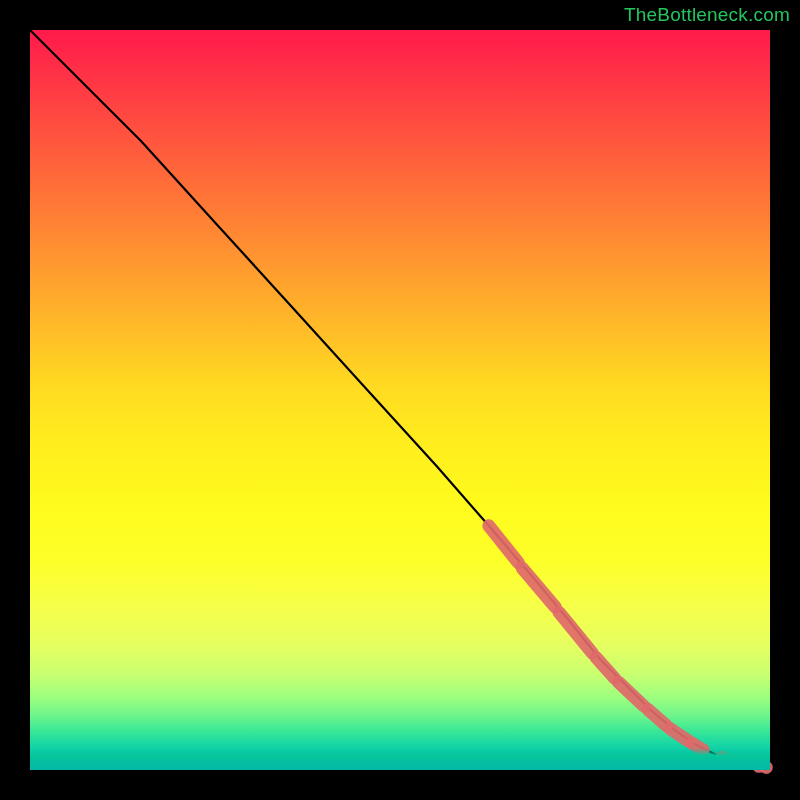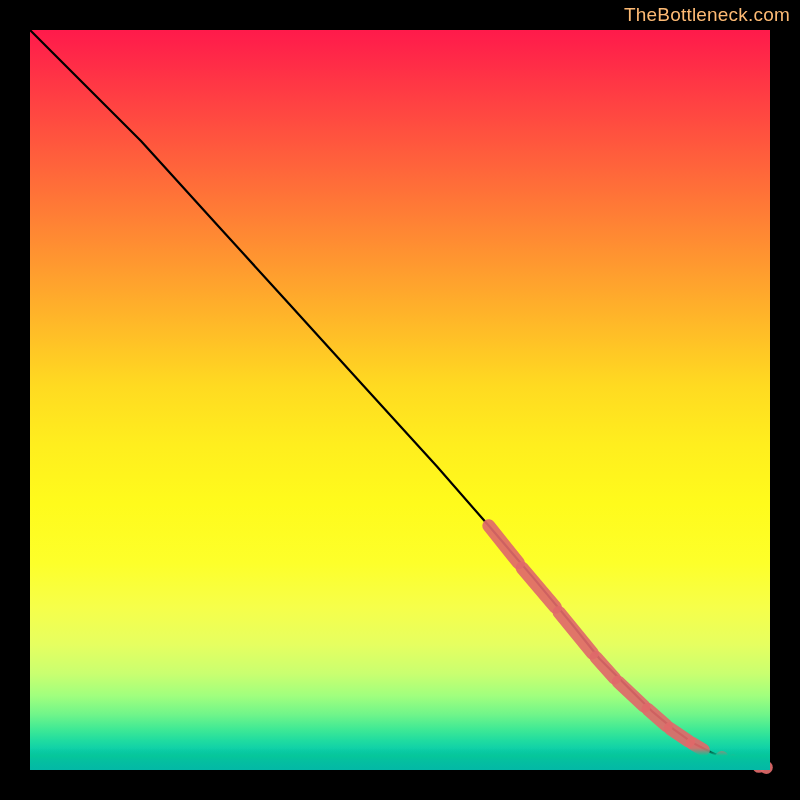--- a/index.html
+++ b/index.html
@@ -66,21 +66,21 @@
       #06c79a 35%,
       #04bfa0 60%,
       #03b8a6 100%
     );
     pointer-events: none;
   }
   .watermark {
     position: absolute;
     top: 4px;
     right: 10px;
-    color: #fdba74;
+    color: #22c55e;
     font-size: 19px;
     letter-spacing: 0.2px;
     text-align: right;
     user-select: none;
   }
   svg.curve {
     position: absolute;
     left: 0;
     top: 0;
     width: 740px;

